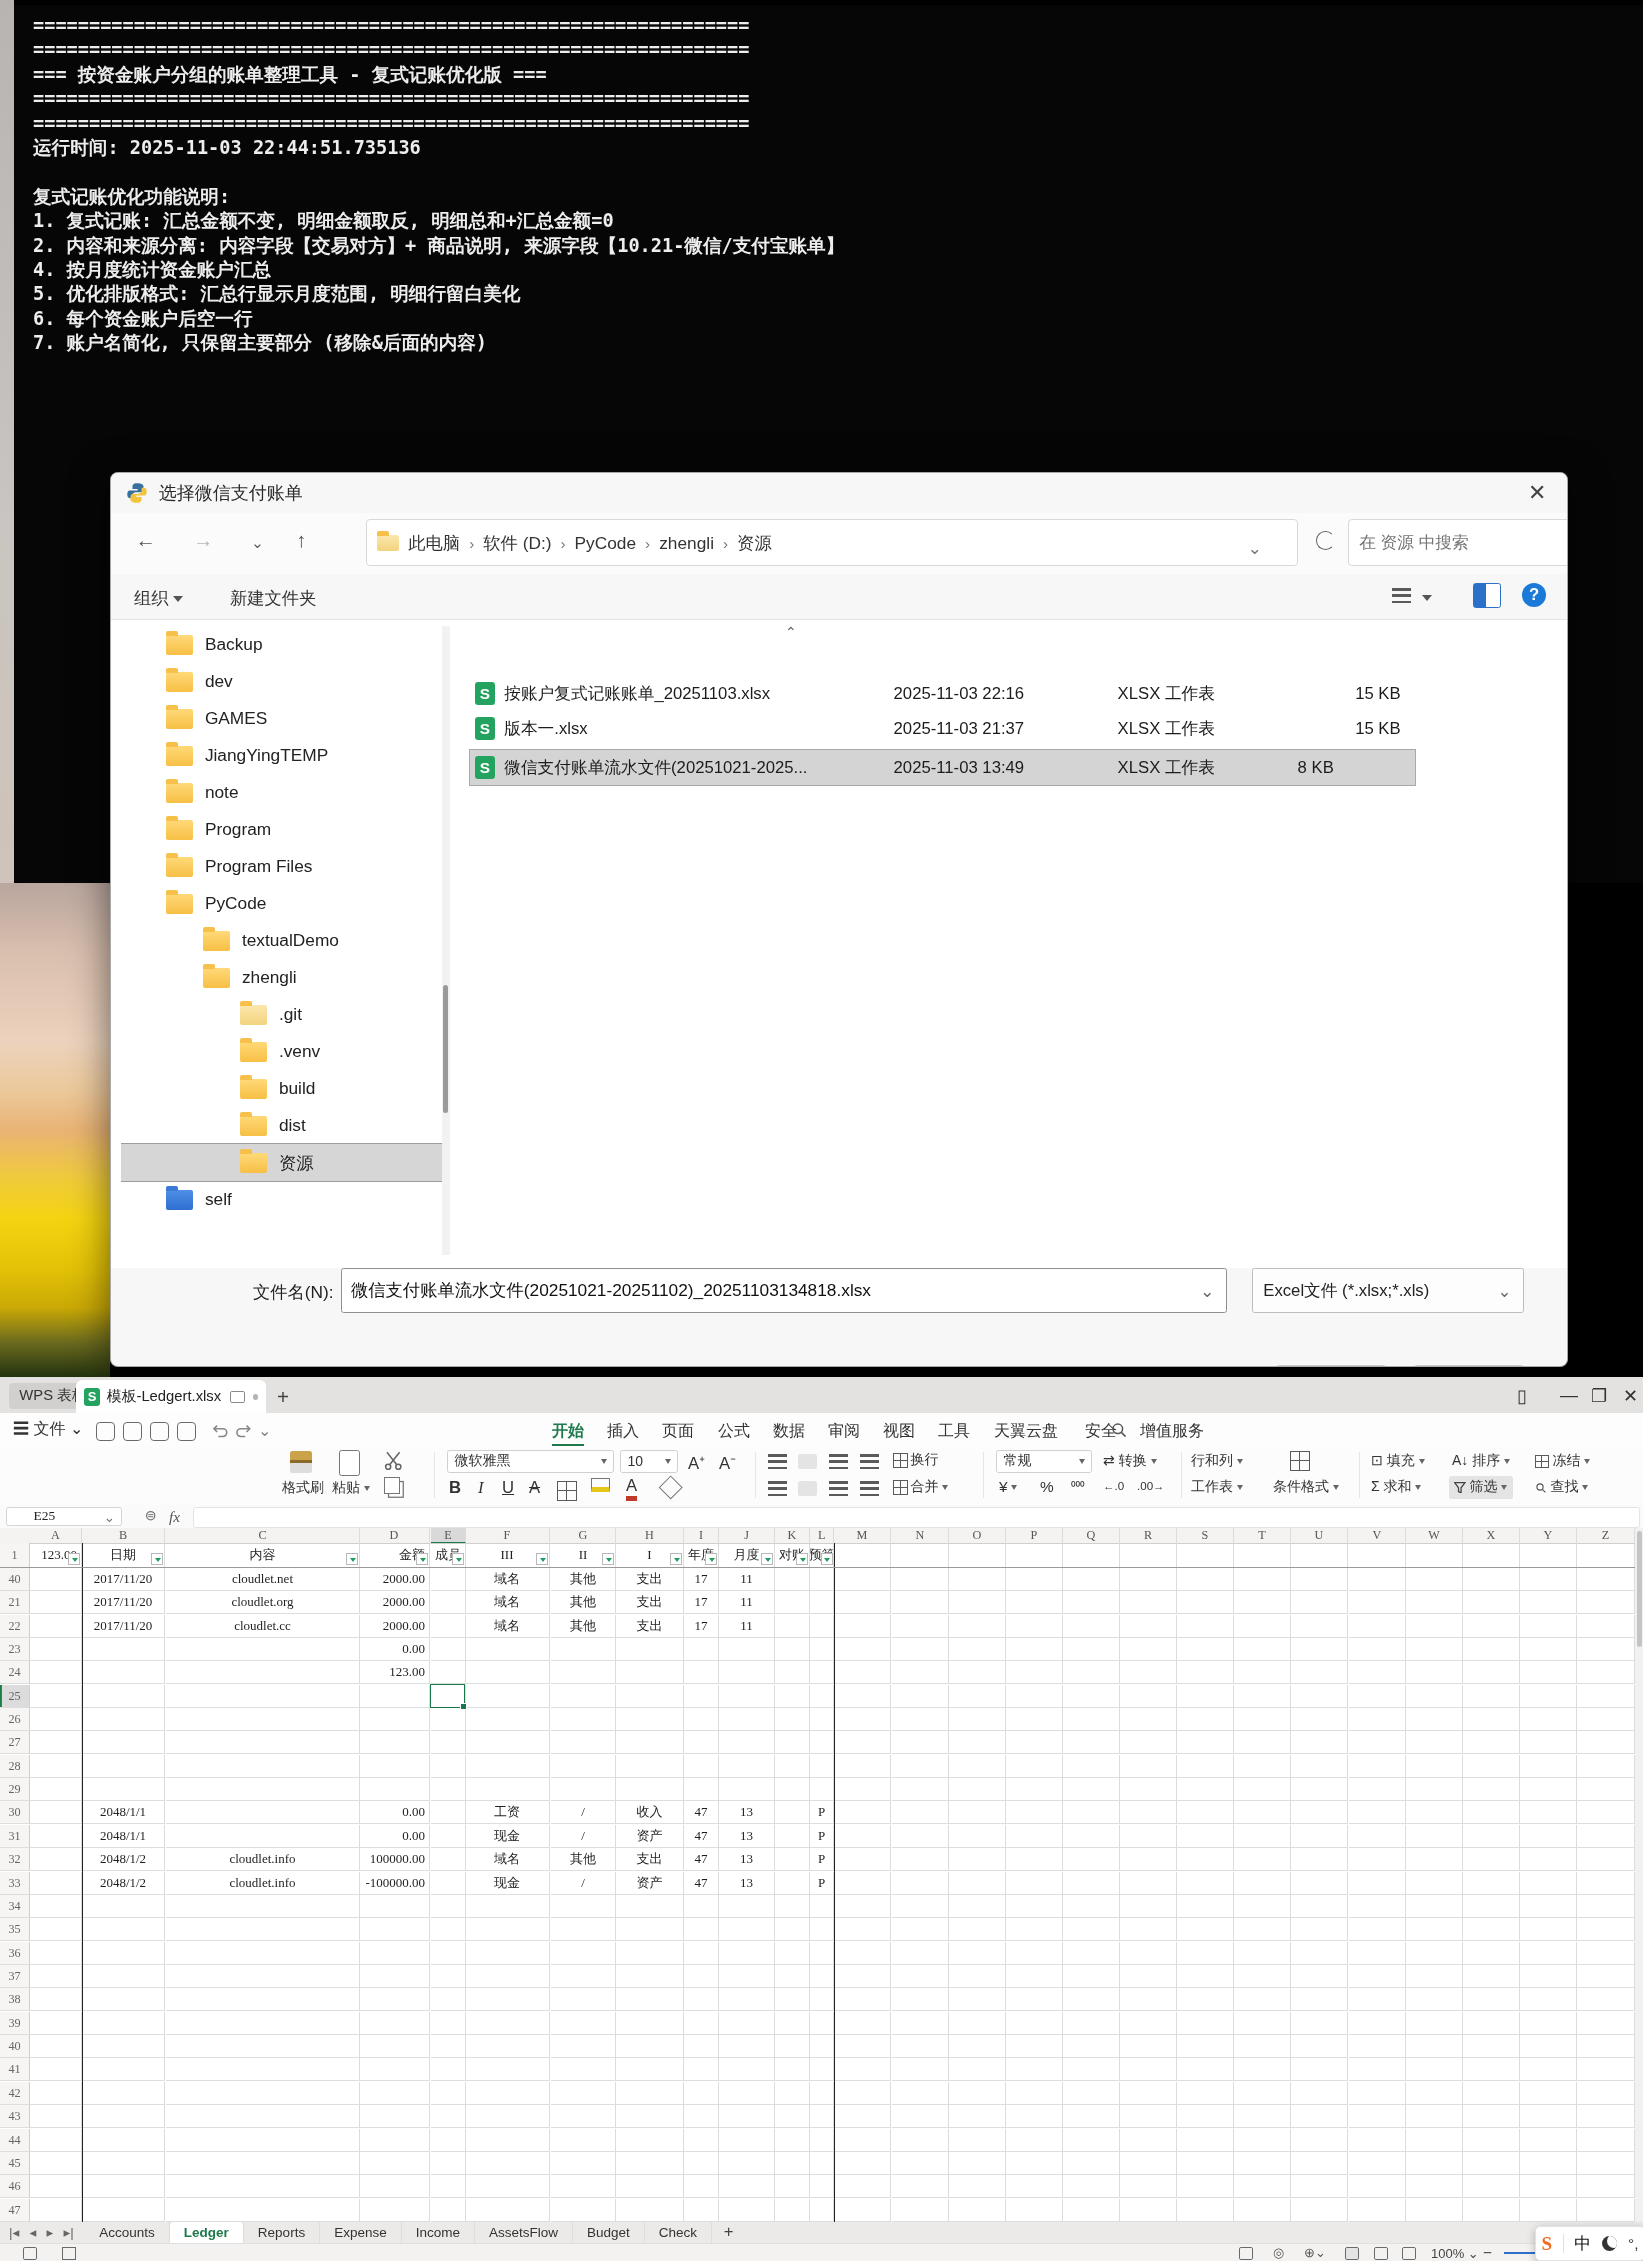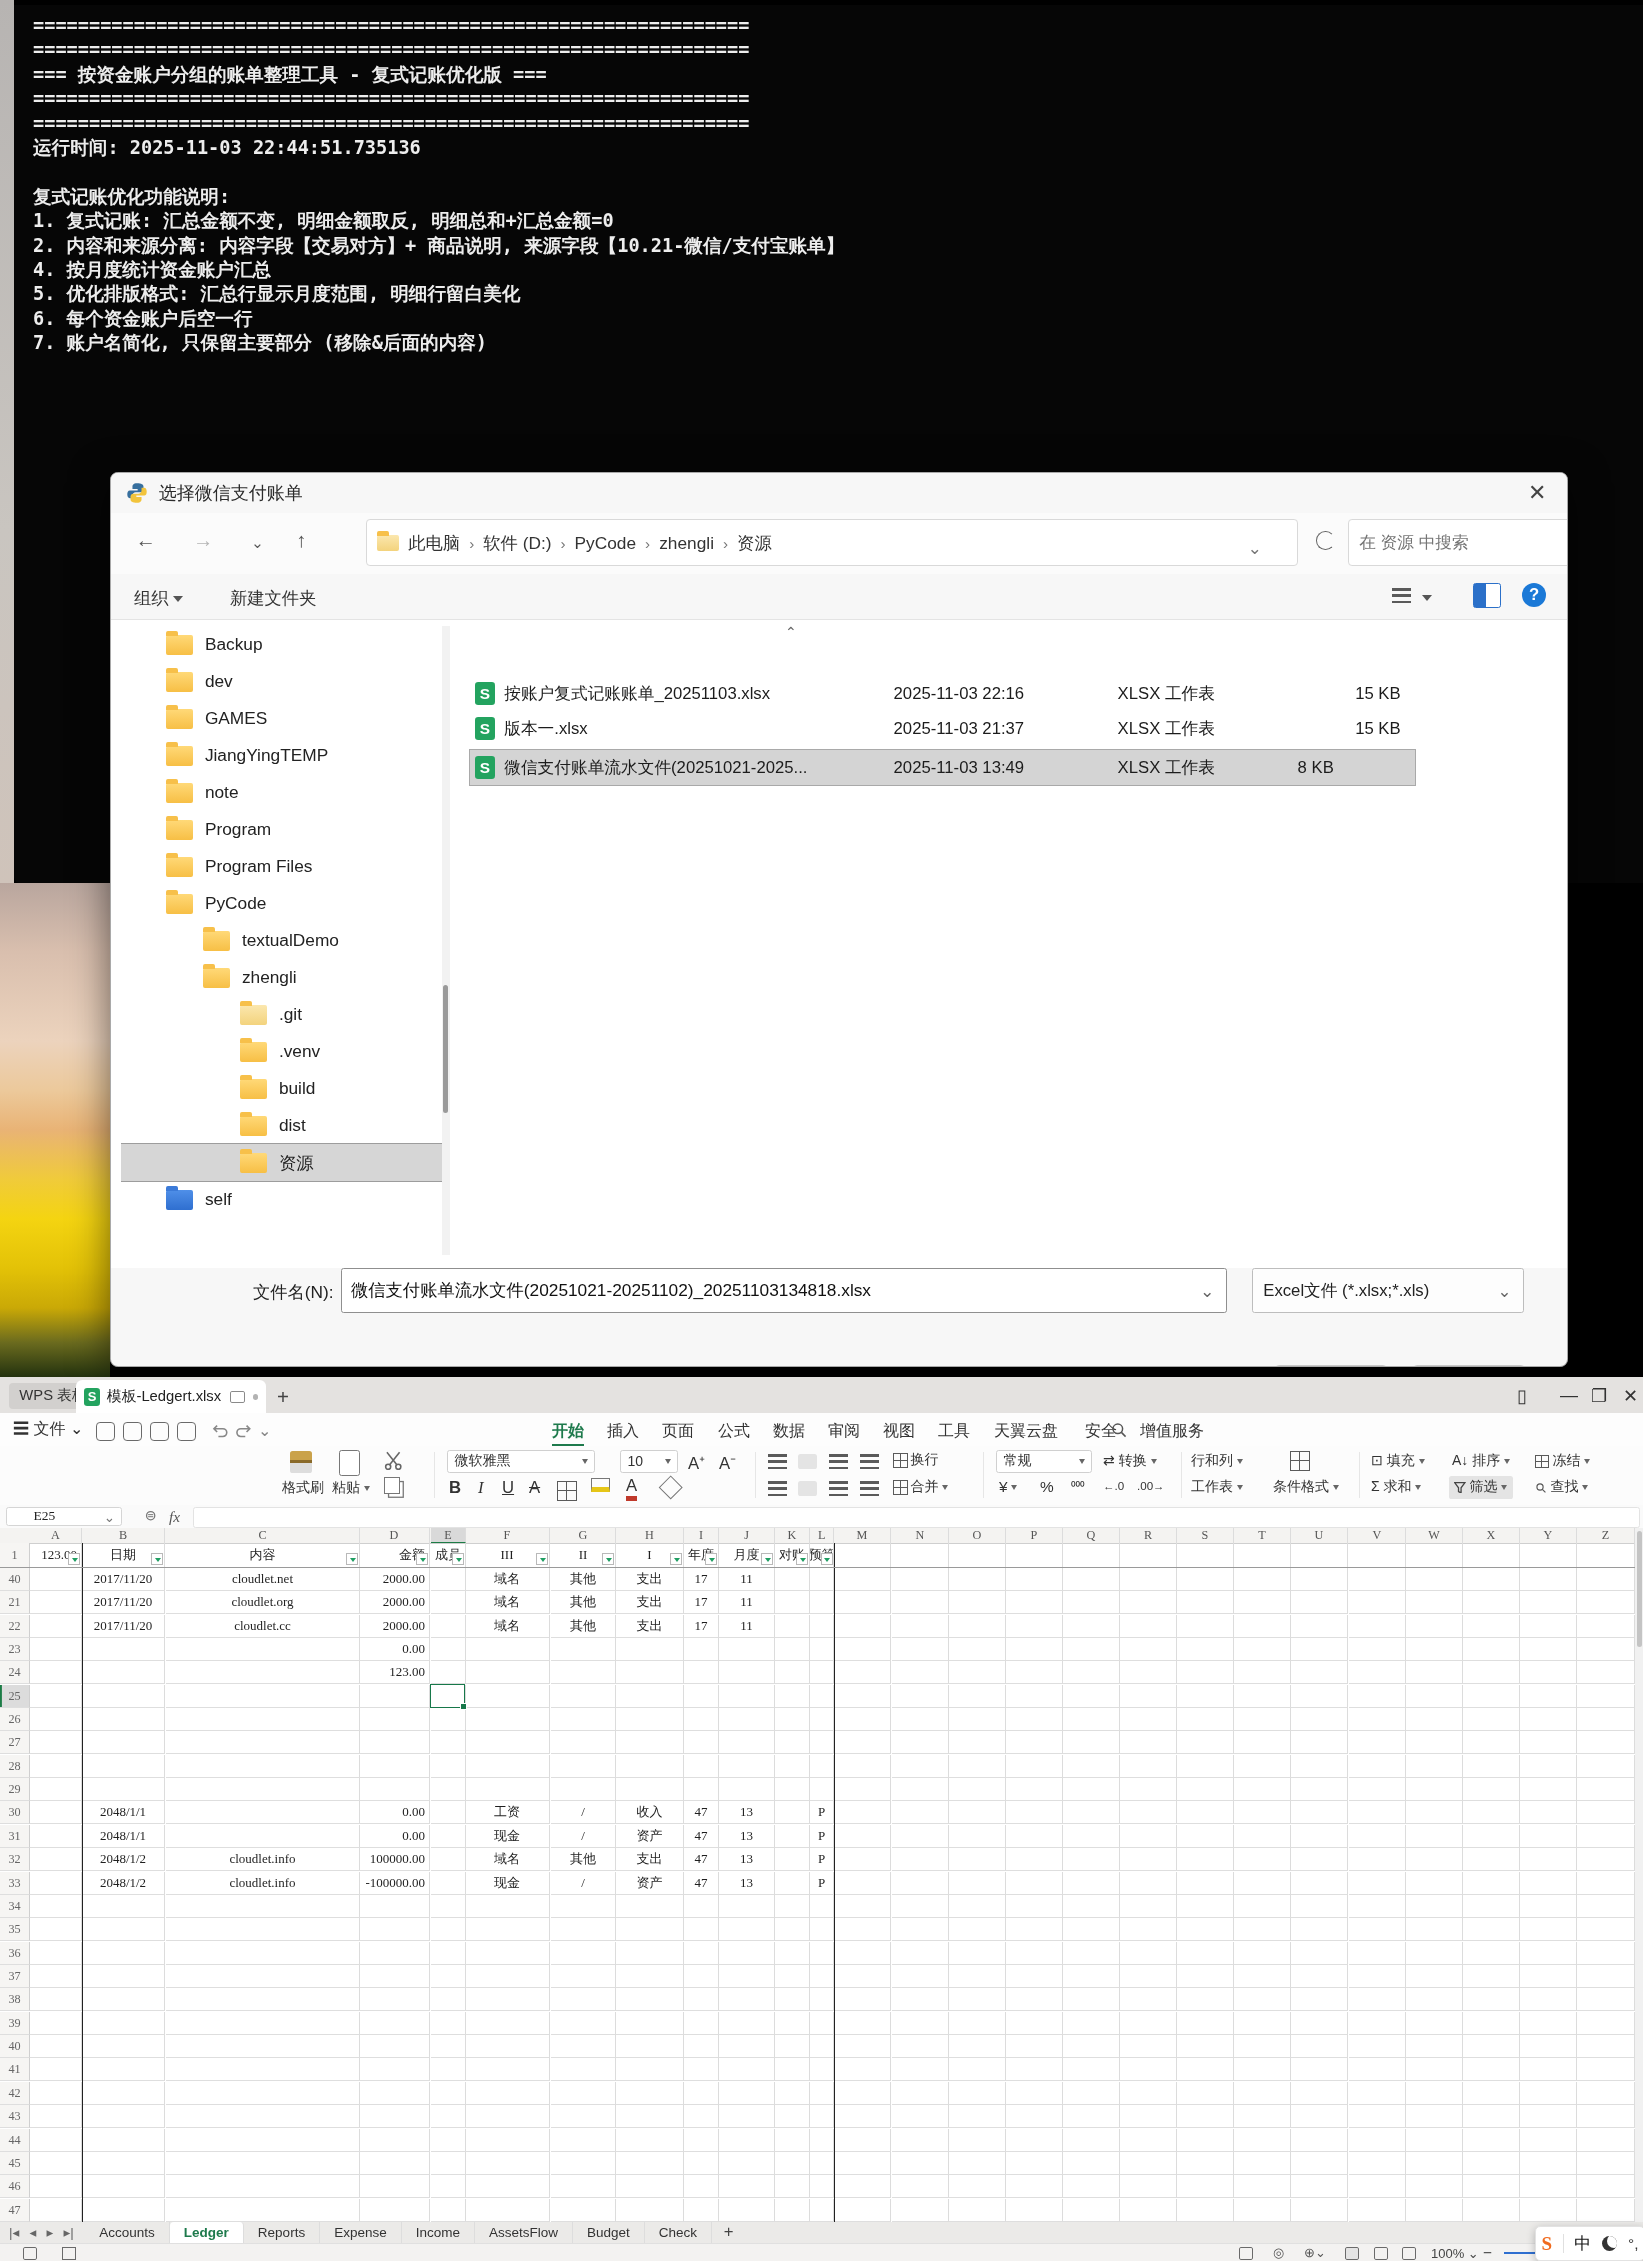--- a/index.html
+++ b/index.html
@@ -405,21 +405,21 @@
       <span class="abs rlbl" style="left:332px;top:33px;"><span>粘贴</span><span class="rcaret"></span></span>
       <svg class="abs" style="left:383px;top:5.1px;" width="20.5" height="19" viewBox="0 0 32 30">
         <line x1="6" y1="2" x2="22" y2="22" stroke="#666" stroke-width="2.5"></line>
         <line x1="26" y1="2" x2="10" y2="22" stroke="#666" stroke-width="2.5"></line>
         <circle cx="8" cy="25" r="4" fill="none" stroke="#666" stroke-width="2.5"></circle>
         <circle cx="24" cy="25" r="4" fill="none" stroke="#666" stroke-width="2.5"></circle>
         </svg>
       <span class="abs" style="left:384px;top:31px;width:14px;height:15.4px;border:1.3px solid #777;background:#fff;box-shadow:3.9px 3.9px 0 -1.3px #fff,3.9px 3.9px 0 0 #777;"></span>
       <span class="rgroup-sep" style="left:434px;"></span>
 
-      <div class="abs combo" style="left:447px;top:3.9px;width:148px;">
+      <div class="abs combo" style="left:447px;top:3.9px;width:167px;">
         <span>微软雅黑</span>
           <span class="rcaret"></span>
         </div>
       <div class="abs combo" style="left:620px;top:3.9px;width:58px;">
         <span>10</span>
           <span class="rcaret"></span>
         </div>
       <span class="abs" style="left:688px;top:5.1px;font-size:16.7px;">A⁺</span>
       <span class="abs" style="left:719px;top:5.1px;font-size:16.7px;">A⁻</span>
       <span class="abs" style="left:449px;top:32px;font-size:16.7px;font-weight:bold;">B</span>

